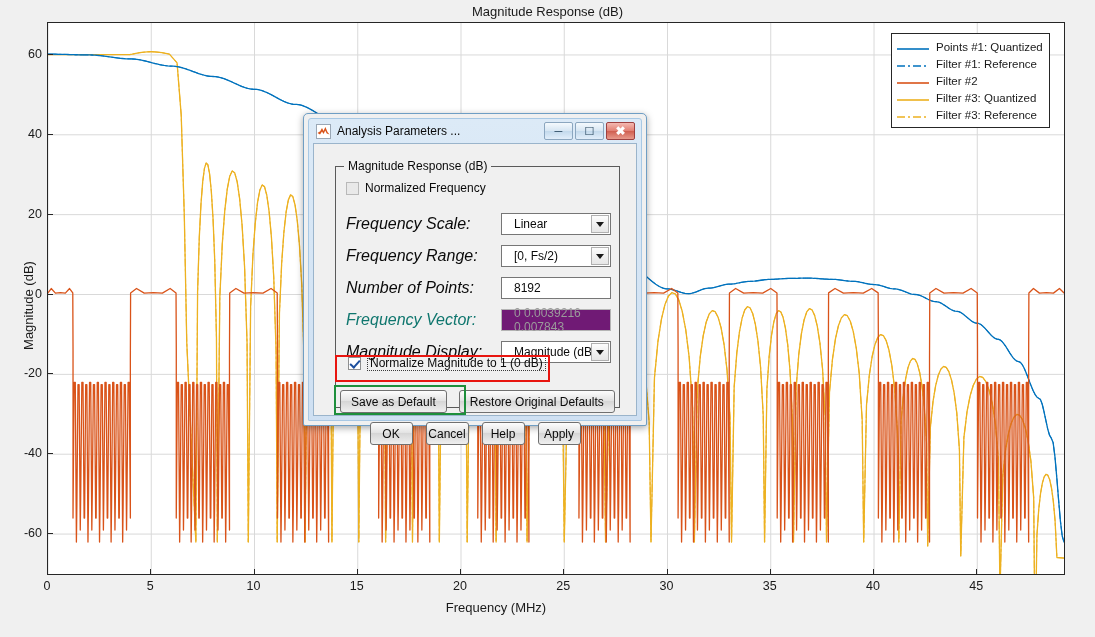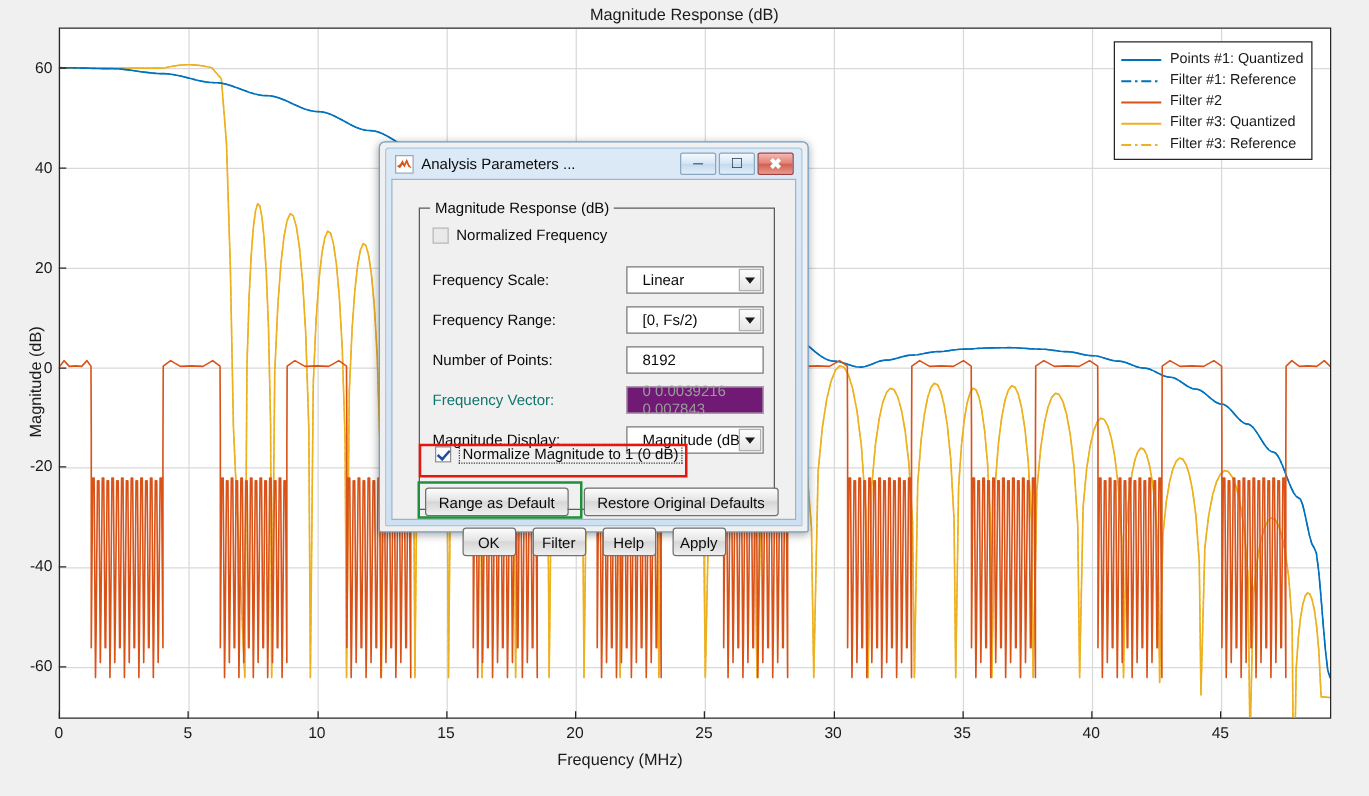--- a/index.html
+++ b/index.html
@@ -117,21 +117,21 @@
   #group-label {
     position: absolute; left: 8px; top: -8px;
     background: #f0f0f0; padding: 0 4px;
     font-size: 12px; color: #0a0a0a; white-space: nowrap;
   }
 
   .field-row {
     position: absolute; left: 10px; right: 8px; height: 22px;
     display: flex; align-items: center;
   }
-  .field-label { width: 155px; font-size: 12px; color: #0a0a0a; flex: none; }
+  .field-label { width: 155px; font-size: 16px; color: #0a0a0a; flex: none; font-style: italic; }
   .field-label.disabled { color: #0f766e; }
 
   .ctl {
     flex: 1; height: 22px; background: #ffffff;
     border: 1px solid #767676; display: flex; align-items: center;
     font-size: 12px; color: #0a0a0a; padding-left: 12px; position: relative;
   }
   .ctl.disabled { background: #701a75; border-color: #b4b4b4; color: #9b9b9b; }
   .ctl .arrow-box {
     position: absolute; right: 1px; top: 1px; width: 18px; height: 18px;
@@ -375,27 +375,27 @@
               </div>
             </div>
 
           <div class="cb-row" style="left:12px; top:188px;">
             <span class="checkbox checked"></span>
             <span class="cb-label focus">Normalize Magnitude to 1 (0 dB)</span>
           </div>
         </div>
 
         <div id="defaults-row">
-          <div class="btn">Range as Default</div>
+          <div class="btn">Save as Default</div>
           <div class="btn">Restore Original Defaults</div>
         </div>
 
         <div id="action-row">
           <div class="btn">OK</div>
-          <div class="btn">Filter</div>
+          <div class="btn">Cancel</div>
           <div class="btn">Help</div>
           <div class="btn">Apply</div>
         </div>
 
         <div id="anno-red"></div>
         <div id="anno-green"></div>
       </div>
     </div>
   </div>
 </div>

